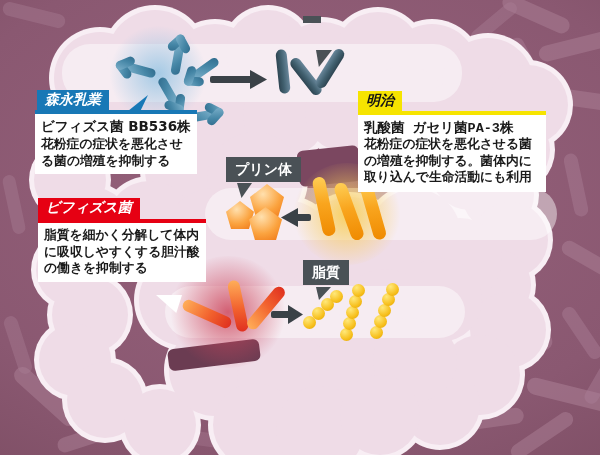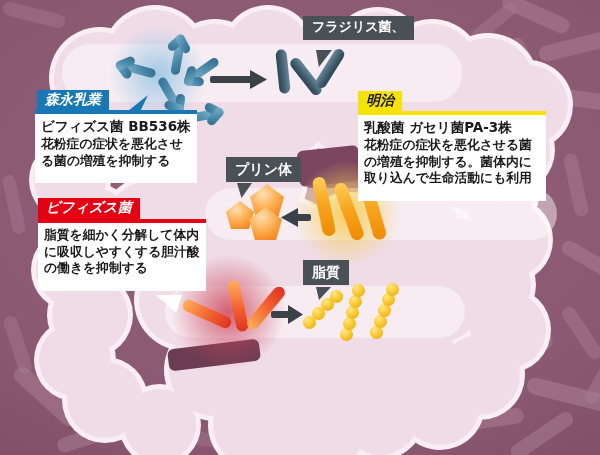--- a/index.html
+++ b/index.html
@@ -41,29 +41,29 @@
   .bead{position:absolute;width:13px;height:13px;border-radius:50%;
     background:radial-gradient(circle at 35% 28%,#ffe87a 0%,#f7c01e 60%,#dfa000 100%);}
   
   .arrow{position:absolute;fill:#3a4147;}
   
   .callout{position:absolute;background:#4a5156;color:#fff;font-weight:700;font-size:14px;
     line-height:1.3;padding:3px 9px 4px;white-space:nowrap;}
   .ctail{position:absolute;background:#4a5156;}
   
   .tag{position:absolute;font-weight:700;font-size:14px;padding:1px 8px 3px;white-space:nowrap;font-style:italic;}
-  .box{position:absolute;background:#ffffff;padding:4px 6px 14px;box-sizing:border-box;}
+  .box{position:absolute;background:#ffffff;padding:4px 6px 5px;box-sizing:border-box;}
   .strain{font-weight:700;font-size:13.5px;color:#1a1a1a;white-space:nowrap;}
   .desc{font-weight:700;font-size:12.8px;color:#1a1a1a;line-height:1.3;}
   #morinaga-tag{left:37px;top:90px;background:#1878b6;color:#fff;}
   #morinaga-box{left:35px;top:110px;width:162px;border-top:4px solid #1878b6;}
   #morinaga-tail{left:128px;top:95px;width:20px;height:16px;background:#1878b6;
     clip-path:polygon(0 100%,100% 0,62% 100%);}
   #meiji-tag{left:358px;top:91px;background:#f6e400;color:#141414;}
-  #meiji-box{left:358px;top:111px;width:188px;border-top:4px solid #f6e400;}
+  #meiji-box{left:358px;top:111px;width:188px;border-top:4px solid #f6e400;font-family:Liberation Mono, monospace;}
   #snow-tag{left:38px;top:198px;background:#e60013;color:#fff;}
   #snow-box{left:38px;top:219px;width:168px;border-top:4px solid #e60013;}
   #snow-tail{left:156px;top:295px;width:26px;height:18px;background:#fff;
     clip-path:polygon(0 0,100% 0,78% 100%);}
   #bubble-fragilis{left:303px;top:16px;font-size:13px;}
   #bubble-fragilis-tail{left:316px;top:50px;width:16px;height:17px;clip-path:polygon(0 0,100% 0,18% 100%);}
   #purine-label{left:226px;top:157px;}
   #purine-tail{left:237px;top:183px;width:15px;height:15px;clip-path:polygon(0 0,100% 0,30% 100%);}
   #lipid-label{left:303px;top:260px;}
   #lipid-tail{left:316px;top:287px;width:15px;height:13px;clip-path:polygon(0 0,100% 0,20% 100%);}
@@ -281,21 +281,20 @@
   <svg class="arrow" style="left:281px;top:206px;" width="30" height="23" viewBox="0 0 30 23">
     <rect x="14" y="8" width="16" height="7" rx="2"></rect>
       <polygon points="17,2 0,11.5 17,21"></polygon>
   </svg>
   <svg class="arrow" style="left:271px;top:303px;" width="33" height="23" viewBox="0 0 33 23">
     <rect x="0" y="8" width="19" height="7" rx="2"></rect>
       <polygon points="17,2 32,11.5 17,21"></polygon>
   </svg>
 
   <div id="bubble-fragilis" class="callout">
-    <div>フラジリス菌、</div>
   </div>
   <div id="bubble-fragilis-tail" class="ctail"></div>
 
   <div id="purine-label" class="callout">プリン体</div>
   <div id="purine-tail" class="ctail"></div>
 
   <div id="lipid-label" class="callout">脂質</div>
   <div id="lipid-tail" class="ctail"></div>
 
   <div id="morinaga-box" class="box">

